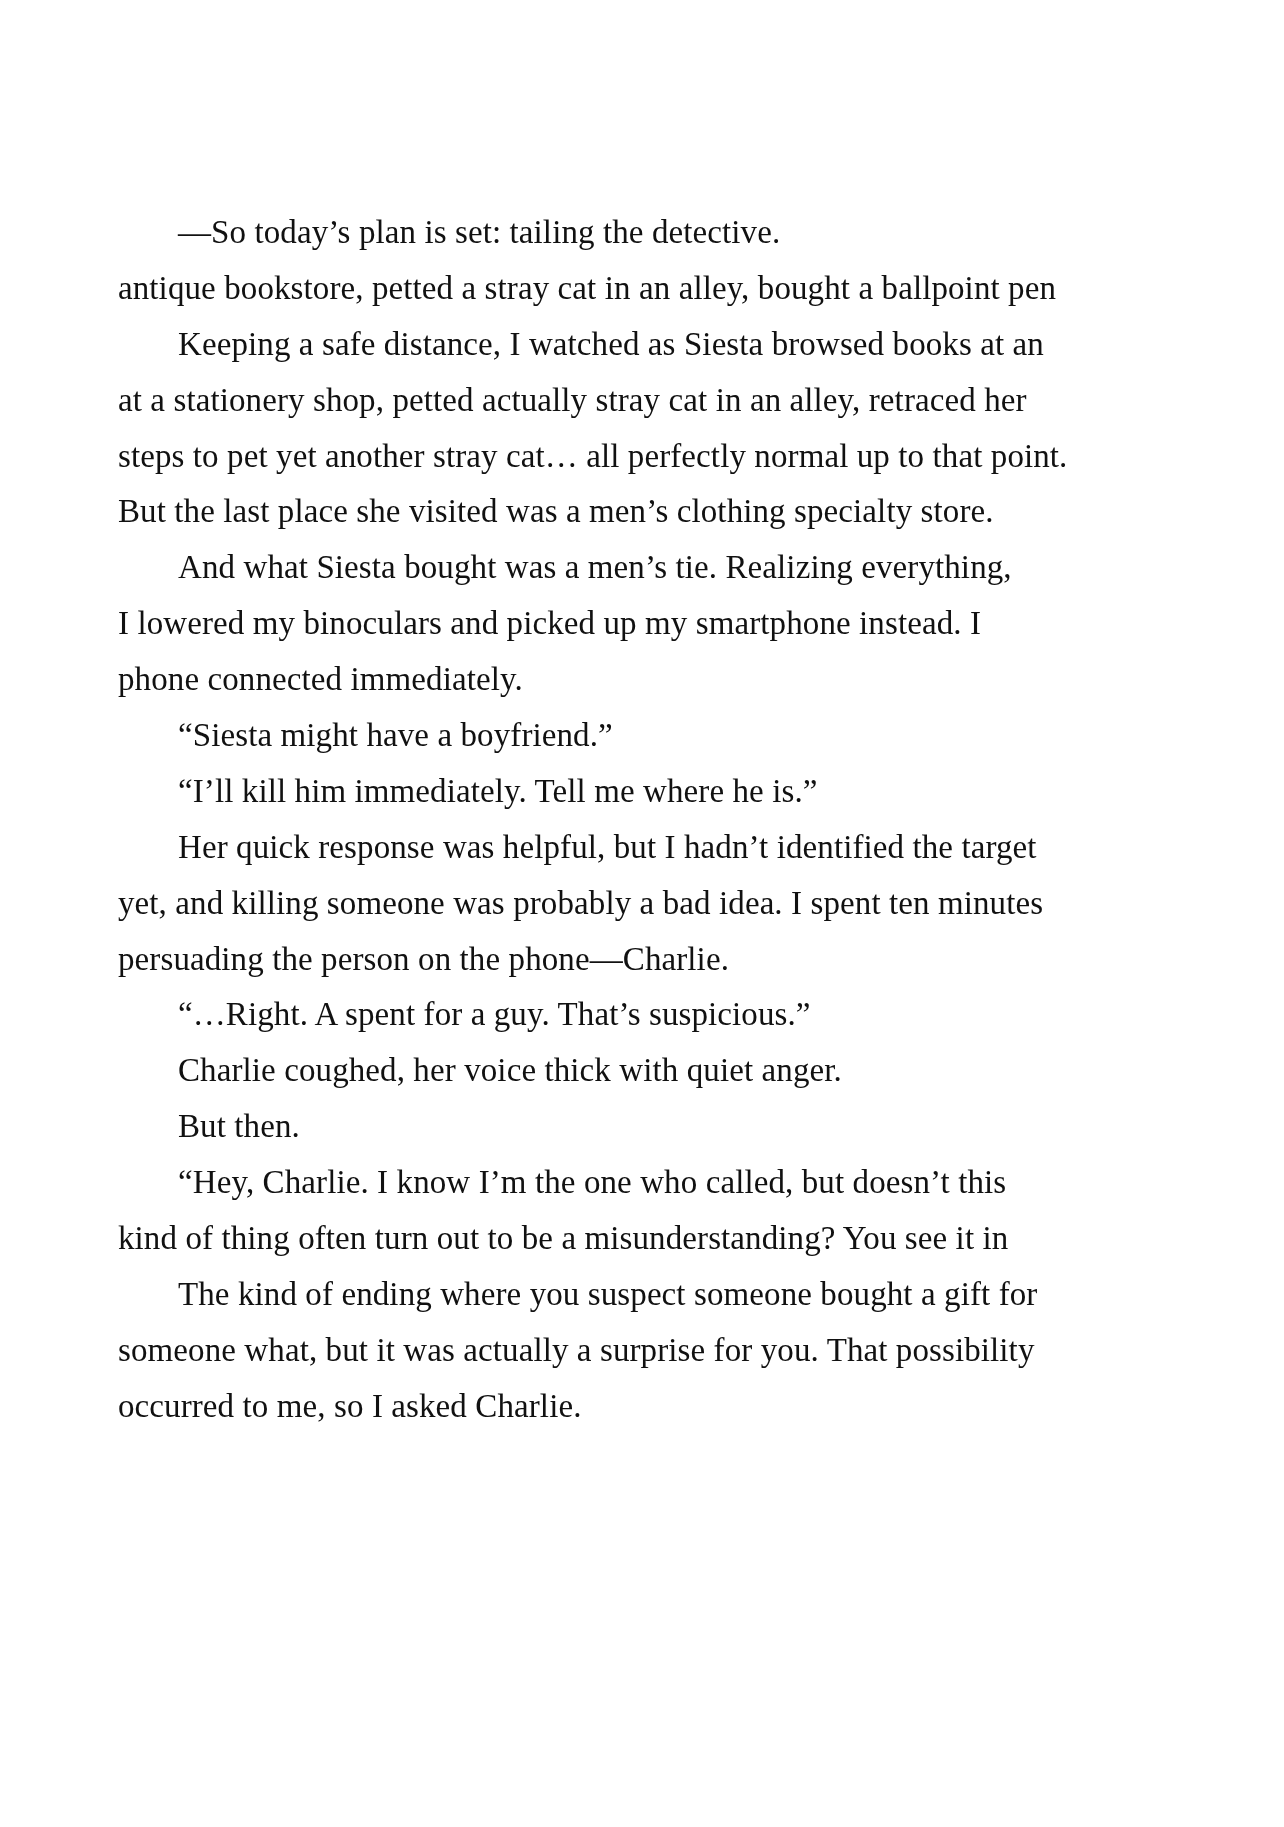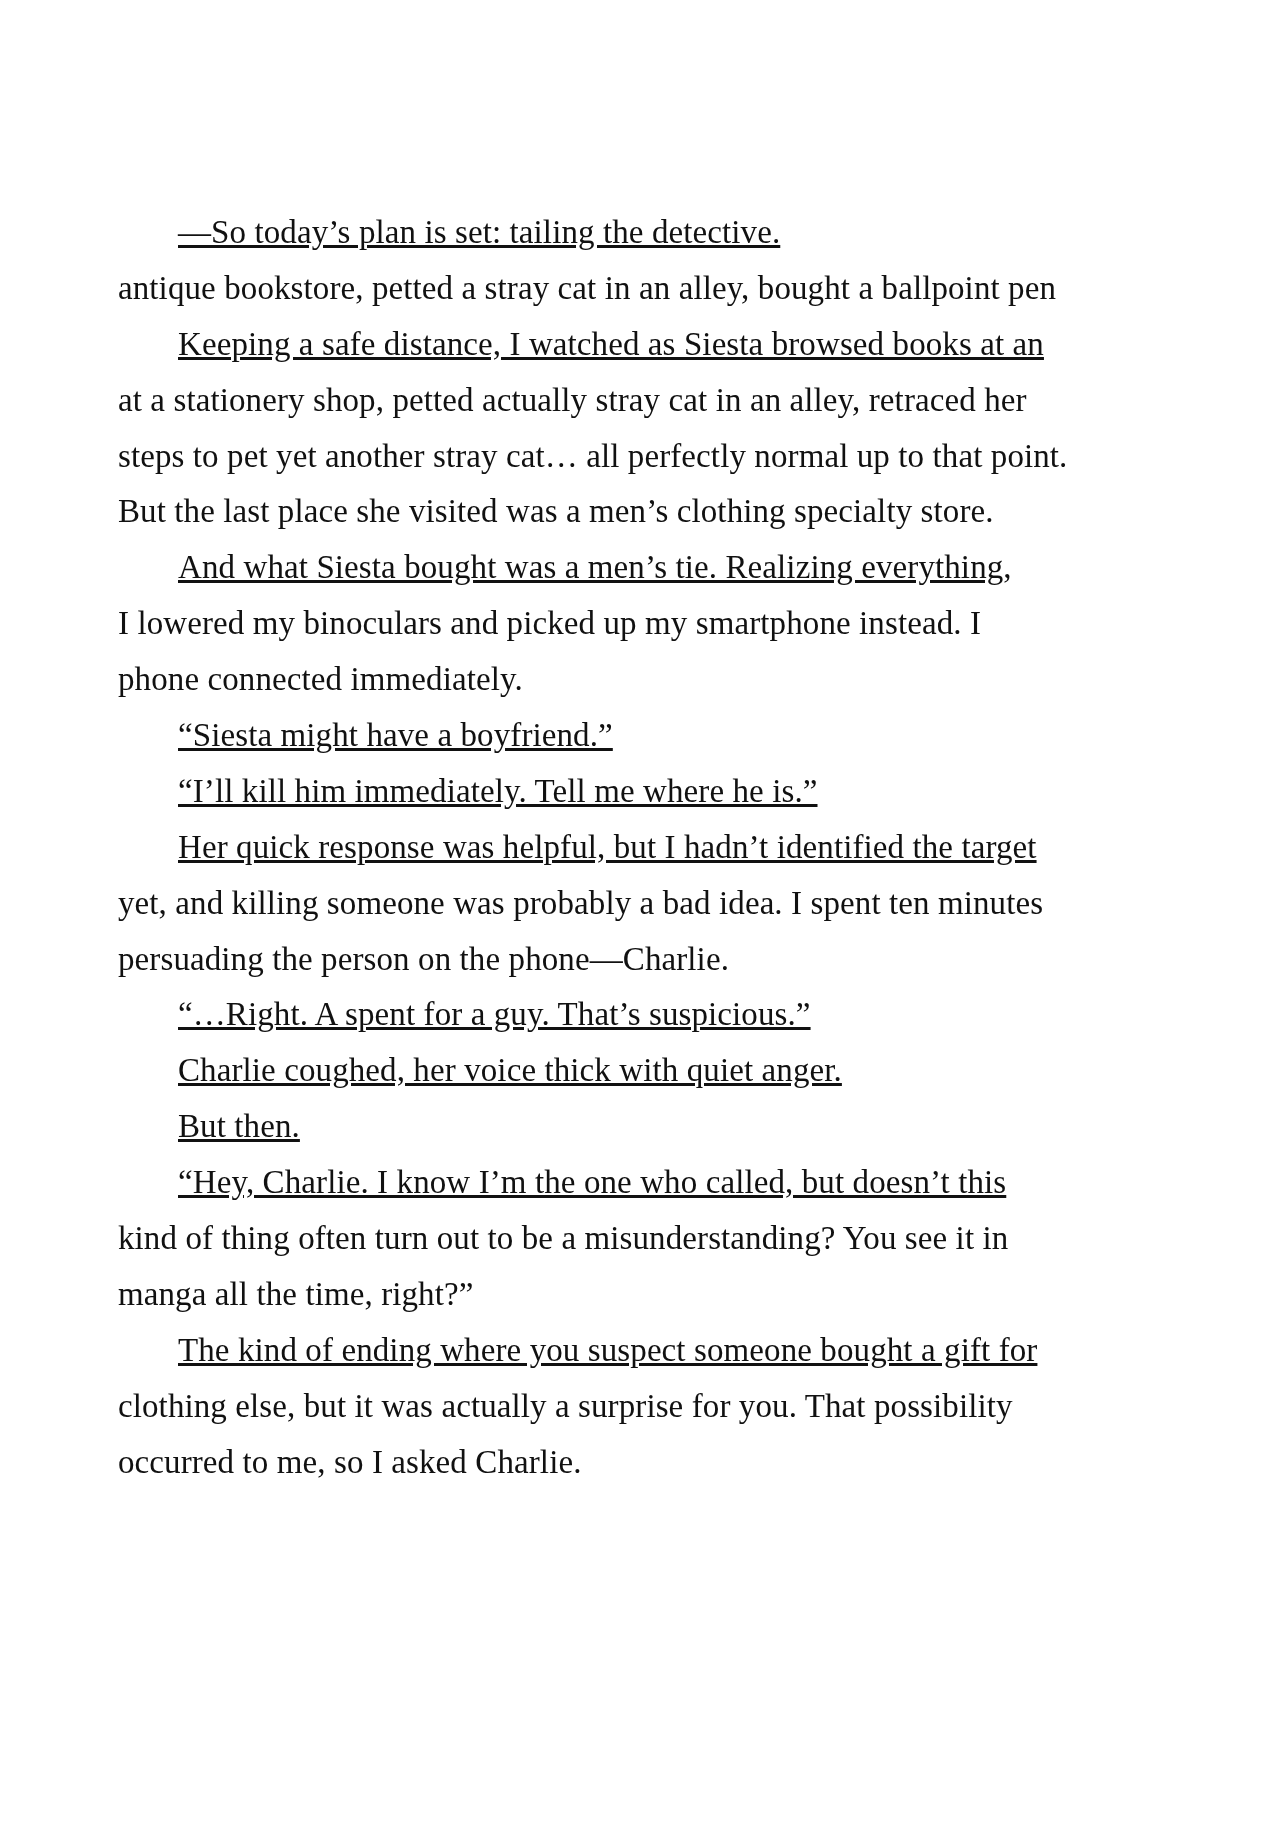--- a/index.html
+++ b/index.html
@@ -10,21 +10,21 @@
   }
   .text-block {
     position: absolute; left: 118px; top: 205px; width: 1060px;
     font-family: "Liberation Serif", "DejaVu Serif", serif;
     font-size: 33px; color: #111111;
   }
   .line {
     height: 55.9px; line-height: 55.9px; white-space: nowrap;
     letter-spacing: 0.1px;
   }
-  .line.indent { padding-left: 60px; text-decoration: underline; }
+  .line.indent { padding-left: 60px; }
 </style>
 </head>
 <body>
 
 <div class="page">
   <div class="text-block">
 
     <div>
       <div class="line indent">—So today’s plan is set: tailing the detective.</div>
     </div>
@@ -66,23 +66,22 @@
       <div class="line indent">Charlie coughed, her voice thick with quiet anger.</div>
     </div>
 
     <div>
       <div class="line indent">But then.</div>
     </div>
 
     <div>
       <div class="line indent">“Hey, Charlie. I know I’m the one who called, but doesn’t this</div>
       <div class="line">kind of thing often turn out to be a misunderstanding? You see it in</div>
-      <div class="line">manga all the time, right?”</div>
     </div>
 
     <div>
       <div class="line indent">The kind of ending where you suspect someone bought a gift for</div>
-      <div class="line">clothing else, but it was actually a surprise for you. That possibility</div>
+      <div class="line">someone what, but it was actually a surprise for you. That possibility</div>
       <div class="line">occurred to me, so I asked Charlie.</div>
     </div>
 
   </div>
 </div>
 
 </body></html>

